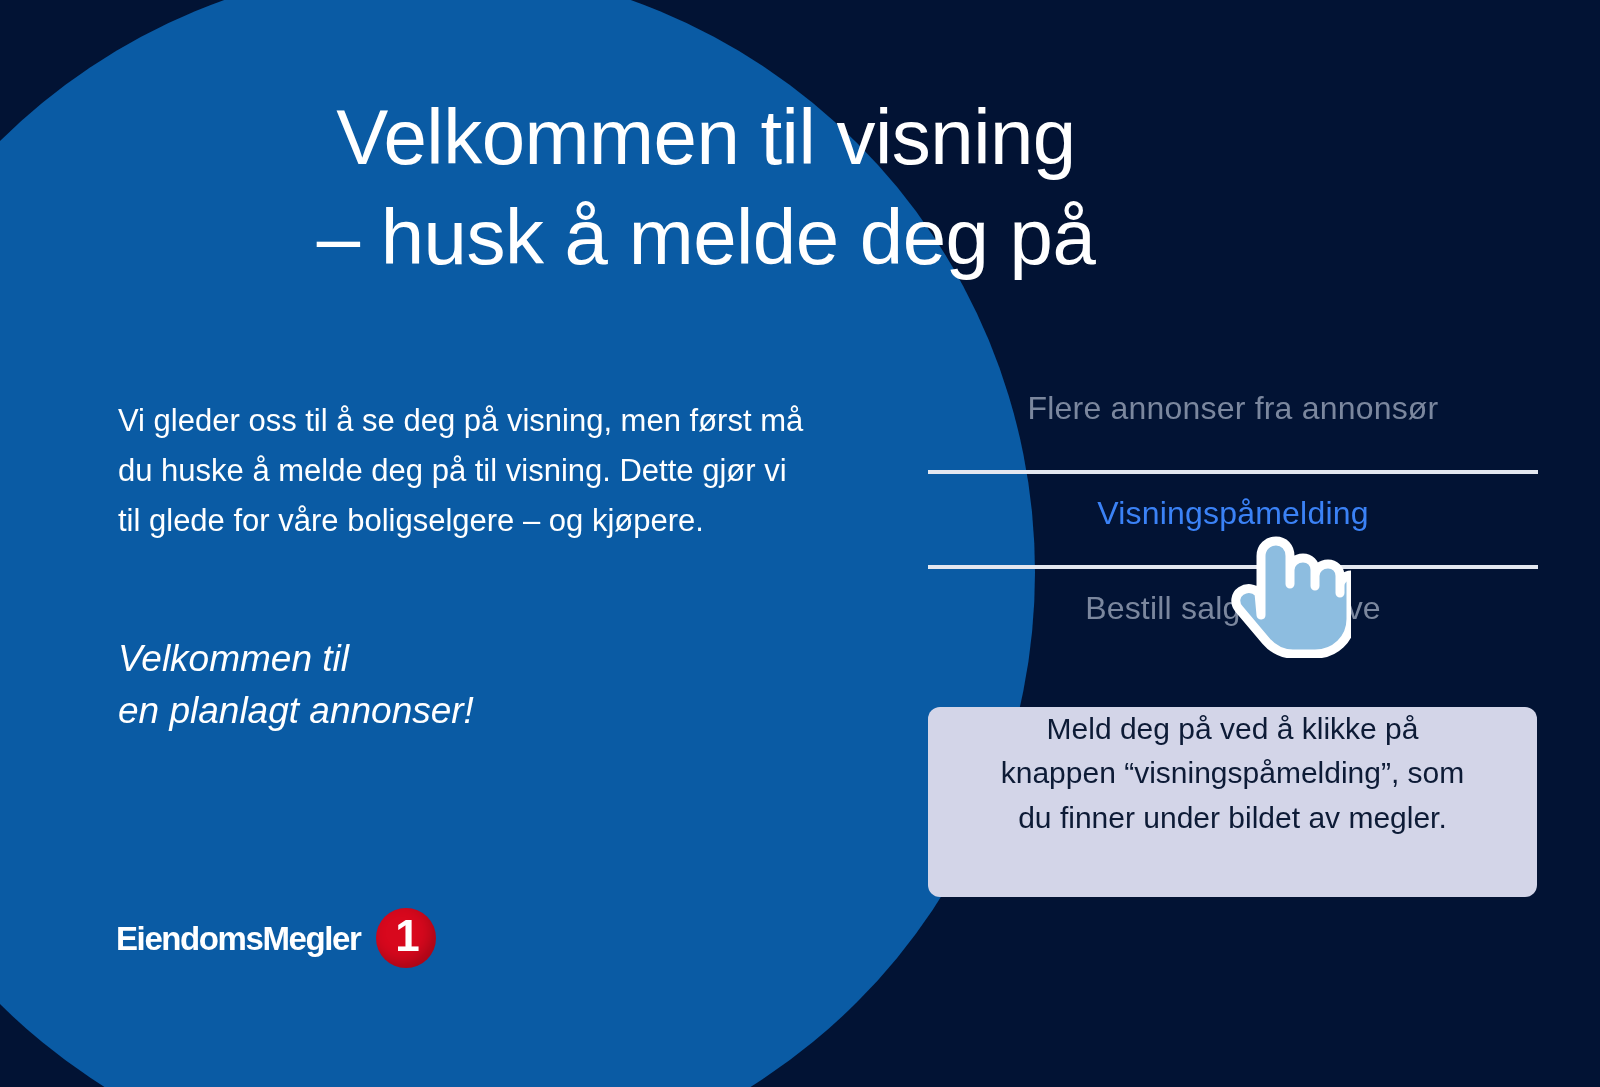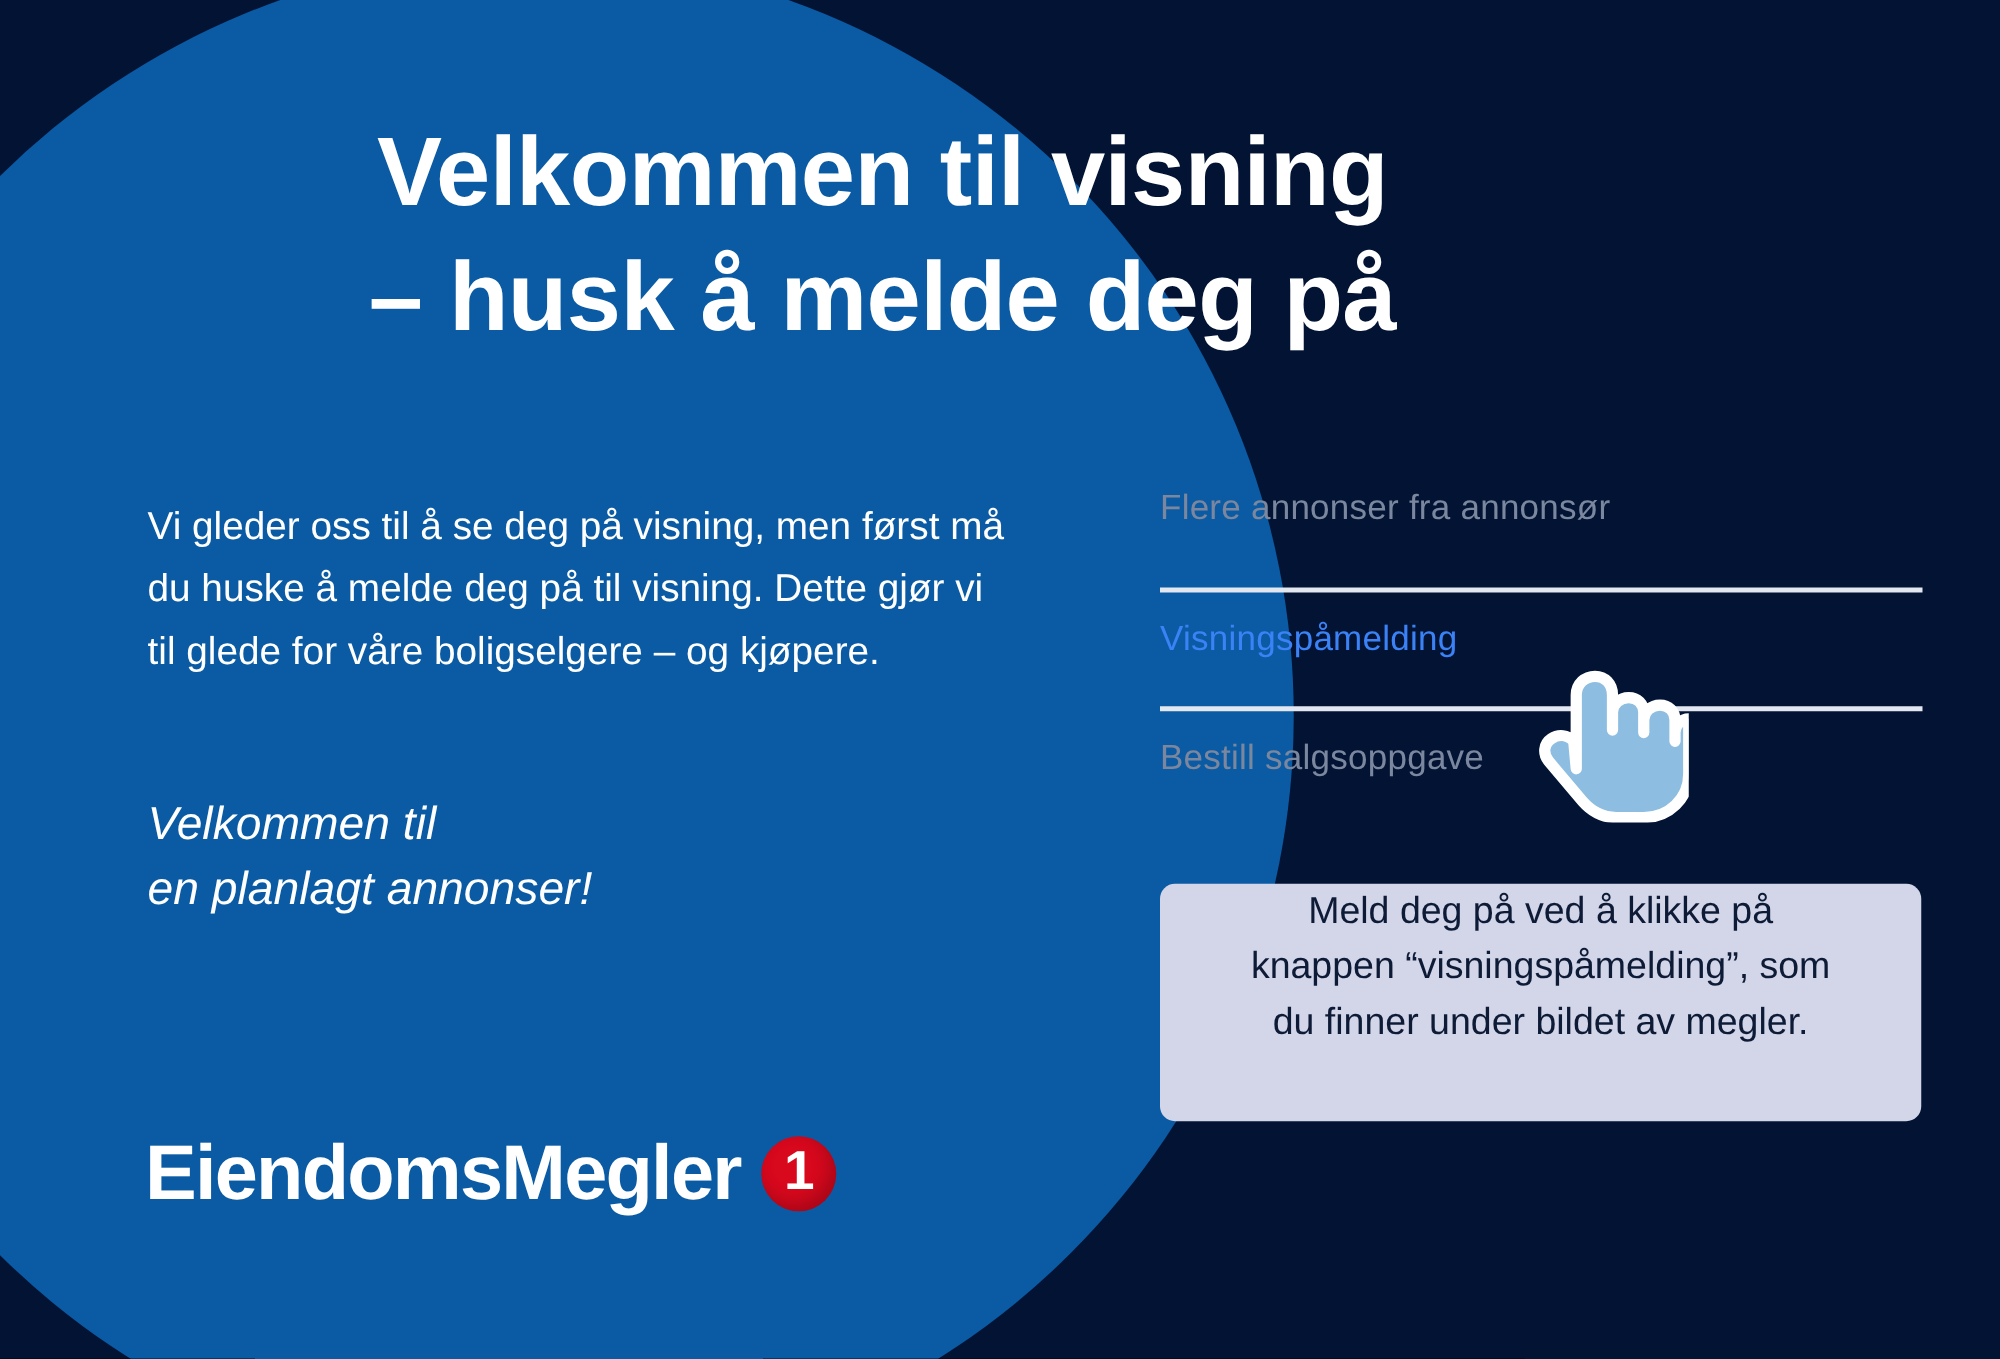--- a/index.html
+++ b/index.html
@@ -34,21 +34,21 @@
   
   .headline {
     position: absolute;
     left: 0;
     top: 88px;
     width: 1412px;
     text-align: center;
     color: #ffffff;
     font-size: 78px;
     line-height: 1.28;
-    font-weight: 700;
+    font-weight: 400;
     letter-spacing: -0.5px;
     white-space: pre-line;
   }
 
   
   .left-col {
     position: absolute;
     left: 118px;
     top: 396px;
     width: 770px;
@@ -75,21 +75,21 @@
   
   .logo {
     position: absolute;
     left: 116px;
     top: 908px;
     display: flex;
     align-items: center;
   }
   .logo-word {
     color: #ffffff;
-    font-size: 62px;
+    font-size: 33px;
     font-weight: bold;
     letter-spacing: -1.4px;
     line-height: 1;
   }
   .logo-badge {
     position: relative;
     width: 60px;
     height: 60px;
     border-radius: 50%;
     background: #d8081d;
@@ -110,22 +110,22 @@
   }
 
   
   .menu {
     position: absolute;
     left: 928px;
     top: 392px;
     width: 610px;
   }
   .menu-item {
-    text-align: left;
-    font-size: 28px;
+    text-align: center;
+    font-size: 32px;
     font-weight: 400;
     line-height: 1;
     letter-spacing: 0.2px;
   }
   .menu-item.dim  { color: #7b879e; }
   .menu-item.active { color: #3b82f6; }
 
   .menu-item-1 { position: absolute; left: 0; top: 0;   width: 610px; }
   .menu-item-2 { position: absolute; left: 0; top: 105px; width: 610px; }
   .menu-item-3 { position: absolute; left: 0; top: 200px; width: 610px; }

